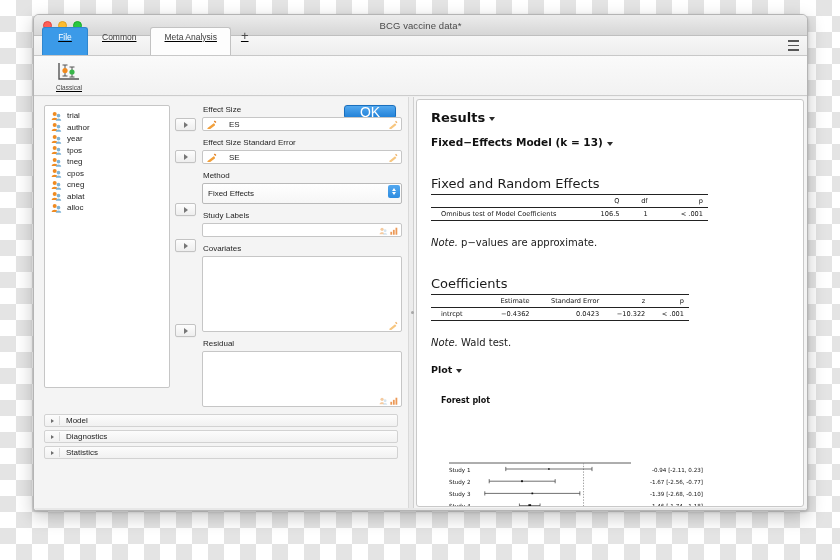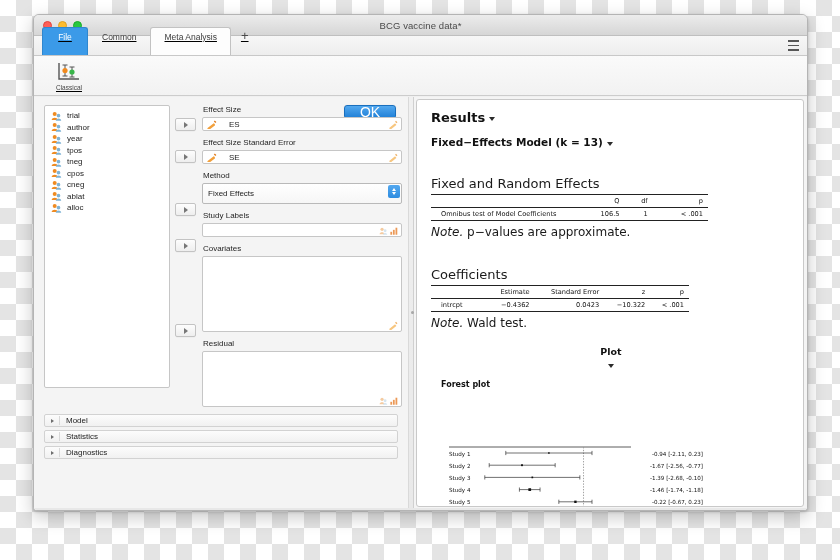--- a/index.html
+++ b/index.html
@@ -359,30 +359,29 @@
   }
   table.res-tbl th.lead, table.res-tbl td.lead {
     text-align: left;
     padding-left: 10px;
   }
   table.res-tbl thead th { border-top: 1.1px solid #222; }
   table.res-tbl thead tr.hdr th { border-bottom: 0.7px solid #222; padding-bottom: 2px; }
   table.res-tbl tbody tr:last-child td { border-bottom: 1.1px solid #222; }
   table.res-tbl tbody tr.alt { background: #f1f1f1; }
   .tbl-note {
-    font-size: 12px; color: #1a1a1a; margin-top: 4px;
+    font-size: 10px; color: #1a1a1a; margin-top: 16px;
   }
   .tbl-note i { font-style: italic; }
   .tbl-block { margin-bottom: 16px; }
 
   .plot-title {
     font-size: 9.5px; font-weight: bold; color: #111;
     display: flex; align-items: center; gap: 4px;
-    margin-bottom: 12px;
-    flex-direction: column;
+    margin-bottom: 21px;
   }
   .plot-sub {
     font-size: 8px; font-weight: bold; color: #111;
     margin: 0 0 6px 10px;
   }
   .forest-wrap { margin-top: 56px; }
 
   
   .inner-frame-bottom {
     position: absolute; left: 0; right: 0; bottom: 0;
@@ -622,26 +621,26 @@
 
       <div class="sections">
         <div class="section-row">
           <span class="sec-tri"></span>
           <span class="sec-sep"></span>
           <span>Model</span>
         </div>
         <div class="section-row">
           <span class="sec-tri"></span>
           <span class="sec-sep"></span>
-          <span>Statistics</span>
+          <span>Diagnostics</span>
         </div>
         <div class="section-row">
           <span class="sec-tri"></span>
           <span class="sec-sep"></span>
-          <span>Diagnostics</span>
+          <span>Statistics</span>
         </div>
       </div>
     </div>
 
     <div class="splitter"></div>
 
     <div class="results-panel">
       <div class="results-inner">
 
         <div class="res-title">

